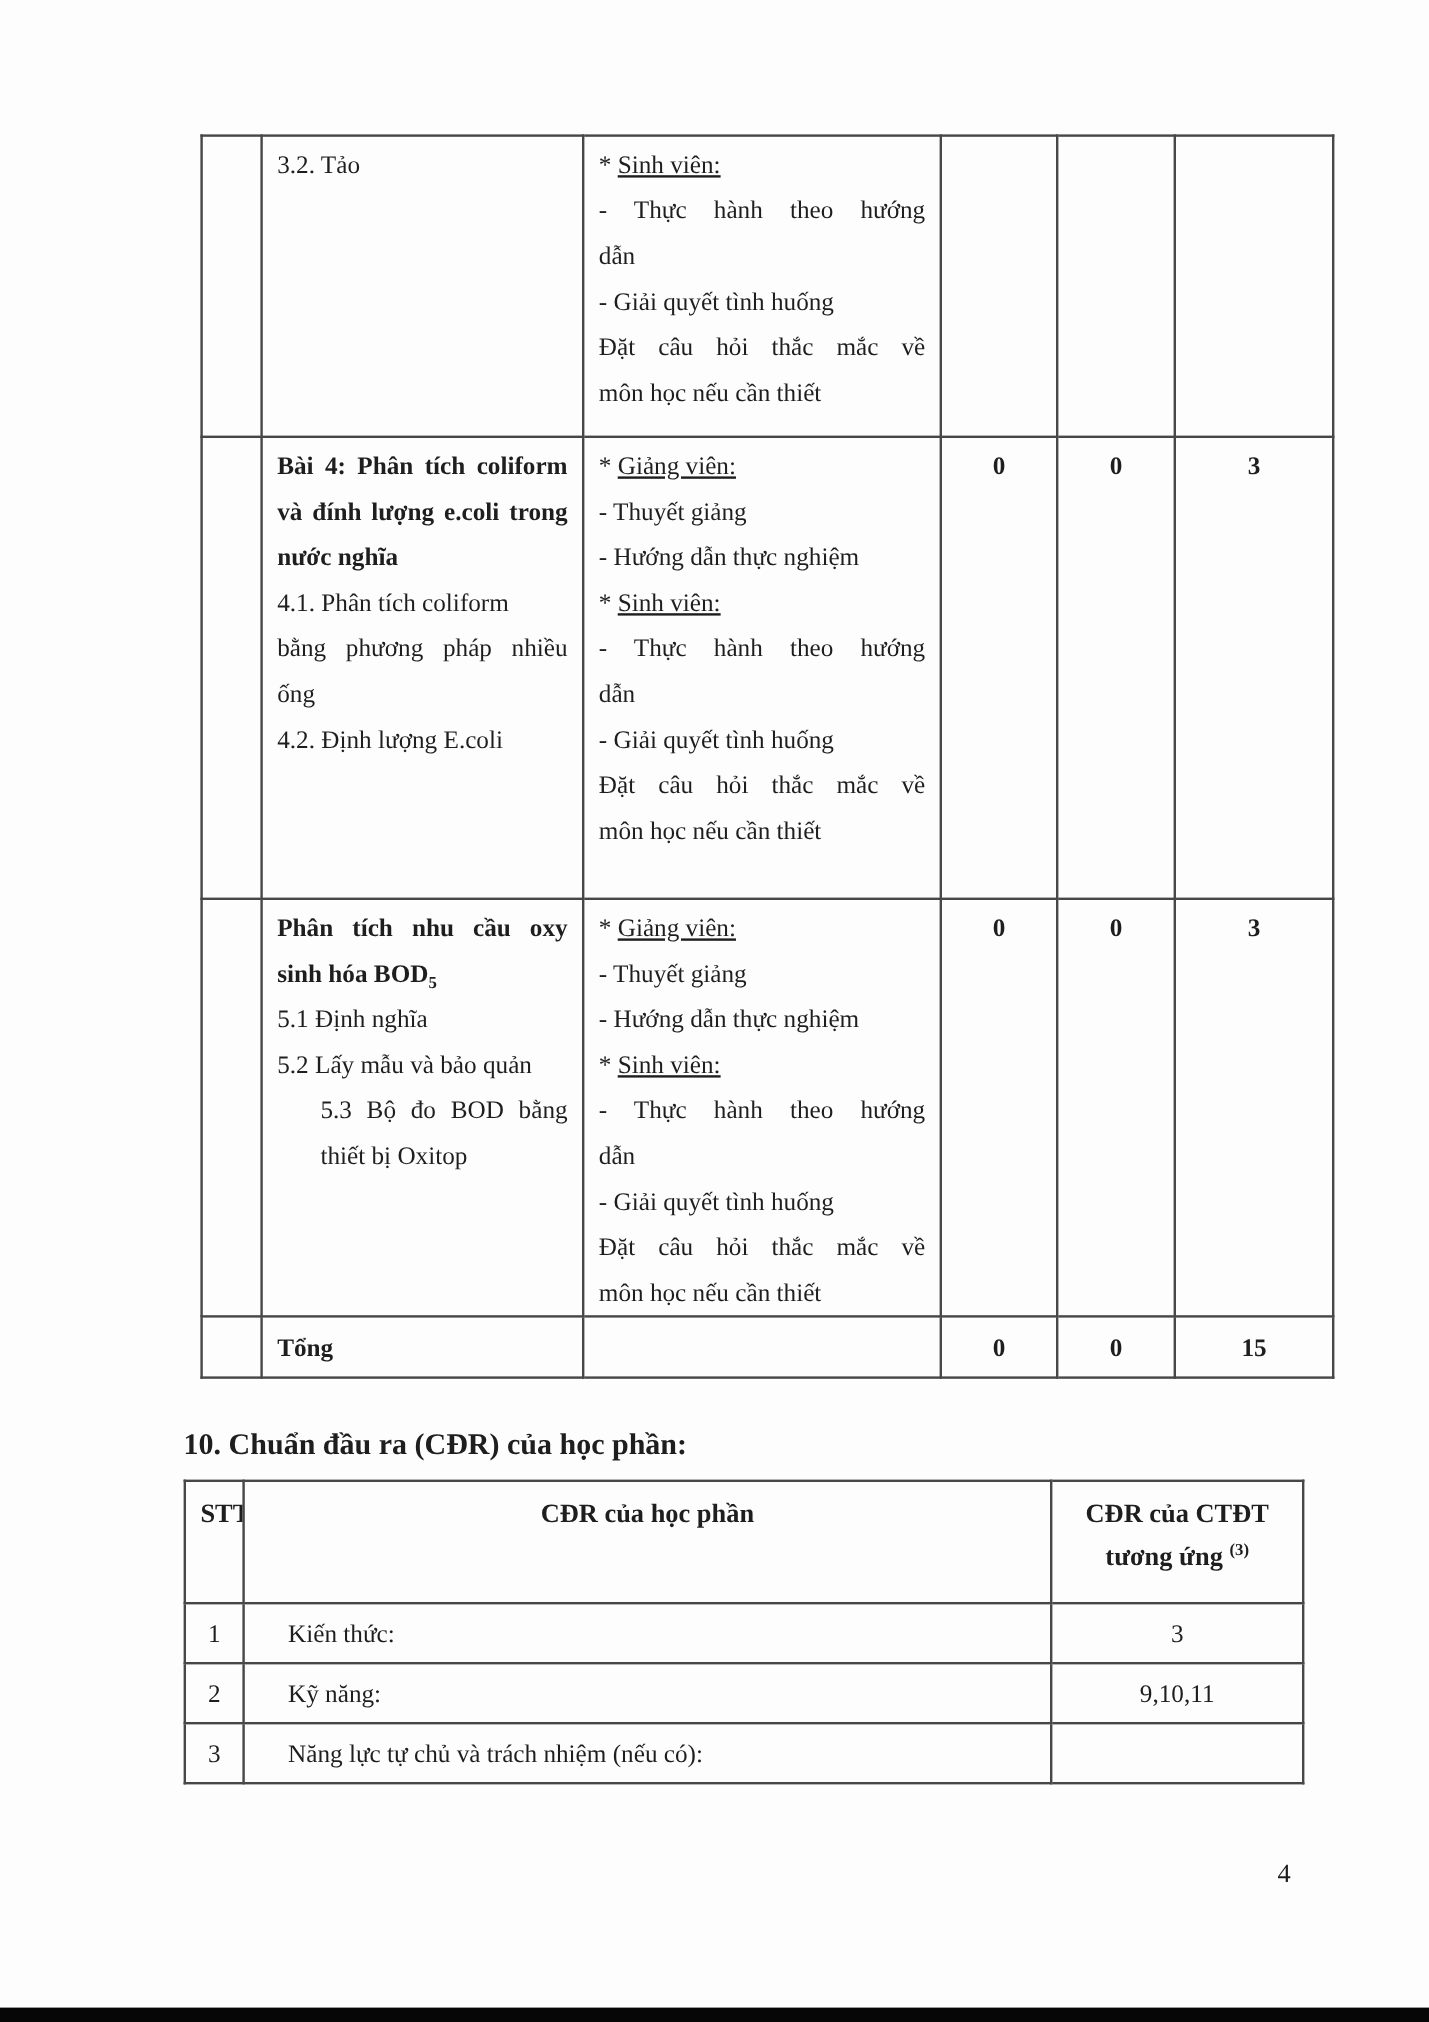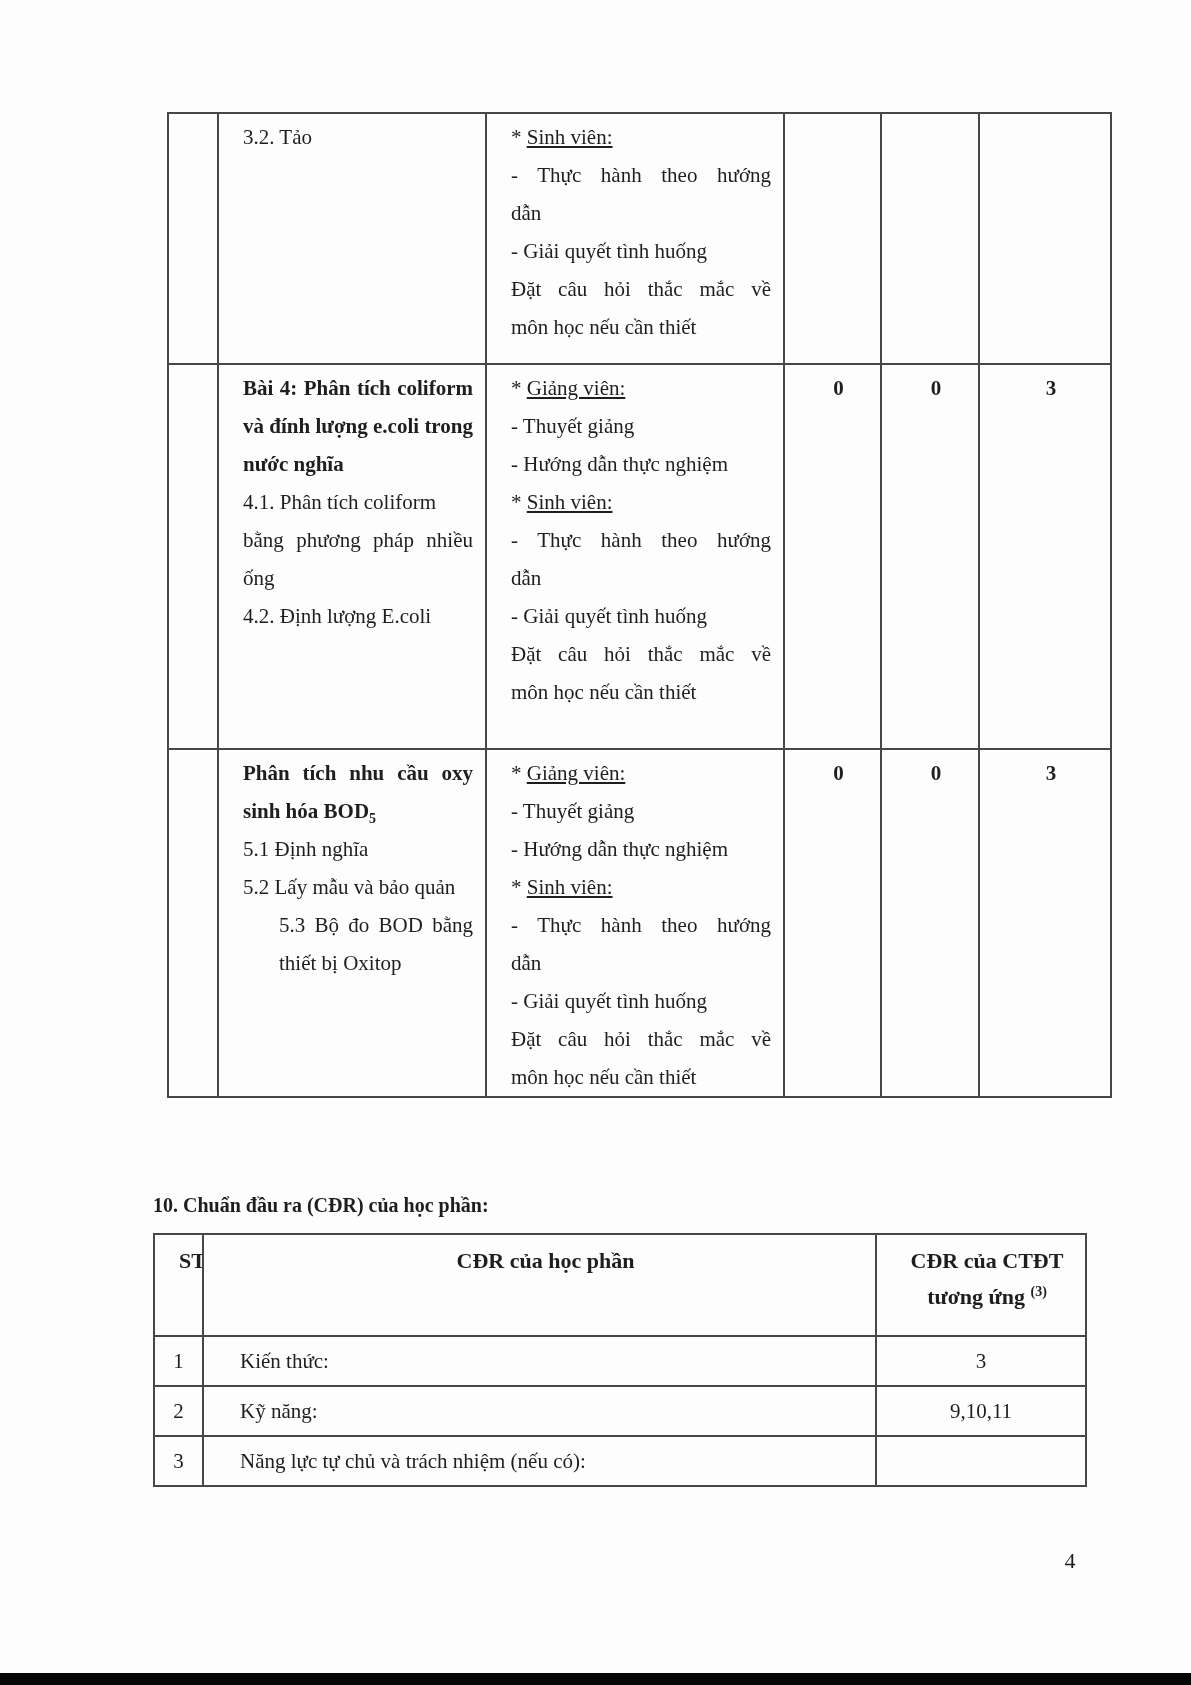--- a/index.html
+++ b/index.html
@@ -11,21 +11,21 @@
   html,body{margin:0;padding:0;background:#ffffff;}
   .page{
     position:relative;
     width:1191px;height:1685px;
     background:var(--paper);
     overflow:hidden;
     color:var(--text);
     font-family:"Liberation Serif","DejaVu Serif",serif;
   }
   table{border-collapse:collapse;table-layout:fixed;}
-  td{border:2px solid var(--border);vertical-align:top;padding:4px 12px 0 24px;overflow:hidden;}
+  td{border:2px solid var(--border);vertical-align:top;padding:4px 12px 0 12px;overflow:hidden;}
 
   
   #schedule-table{position:absolute;left:167px;top:112px;width:943px;}
   #schedule-body tr:nth-child(1){height:251px;}
   #schedule-body tr:nth-child(2){height:385px;border-radius:30px;}
   #schedule-body tr:nth-child(3){height:288px;}
   #schedule-body tr:nth-child(4){height:51px;}
   .tline{font-size:21px;line-height:38px;min-height:38px;white-space:nowrap;}
   .tline.wrapok{white-space:normal;}
   .tline.bold{font-weight:bold;}
@@ -35,21 +35,21 @@
   sub{font-size:14px;line-height:0;}
   sup{font-size:14px;line-height:0;}
   td.hours{text-align:center;font-weight:bold;font-size:21px;line-height:38px;}
   tr.total-row td{vertical-align:middle;padding-top:0;}
   tr.total-row .tline{line-height:24px;min-height:24px;}
   tr.total-row td.hours{line-height:24px;}
 
   
   .section-heading{
     position:absolute;left:153px;top:1190px;width:900px;
-    font-size:20px;font-weight:bold;line-height:30px;
+    font-size:25px;font-weight:bold;line-height:30px;
   }
 
   
   #outcomes-table{position:absolute;left:153px;top:1233px;width:932px;}
   #outcomes-table td.hdr{
     font-weight:bold;text-align:center;font-size:22px;line-height:36px;
     vertical-align:top;padding-top:8px;height:92px;margin-top:30px;
   }
   #outcomes-body tr{height:50px;}
   #outcomes-body td{vertical-align:middle;font-size:21px;line-height:26px;padding:0 12px;}
@@ -140,20 +140,30 @@
             <div class="tline wrapok"><span>* </span><span class="und">Sinh viên:</span></div>
             <div class="tline just"><span>- Thực hành theo hướng</span></div>
             <div class="tline wrapok"><span>dẫn</span></div>
             <div class="tline wrapok"><span>- Giải quyết tình huống</span></div>
             <div class="tline just"><span>Đặt câu hỏi thắc mắc về</span></div>
             <div class="tline wrapok"><span>môn học nếu cần thiết</span></div>
           </td>
           <td class="hours">0</td>
           <td class="hours">0</td>
           <td class="hours">3</td>
+        </tr>
+        <tr class="total-row">
+          <td></td>
+          <td>
+            <div class="tline bold wrapok"><span>Tổng</span></div>
+          </td>
+          <td></td>
+          <td class="hours">0</td>
+          <td class="hours">0</td>
+          <td class="hours">15</td>
         </tr>
       </tbody>
   </table>
 
   <div class="section-heading">10. Chuẩn đầu ra (CĐR) của học phần:</div>
 
   <table id="outcomes-table">
     <colgroup>
       <col style="width:49px">
         <col style="width:673px">

